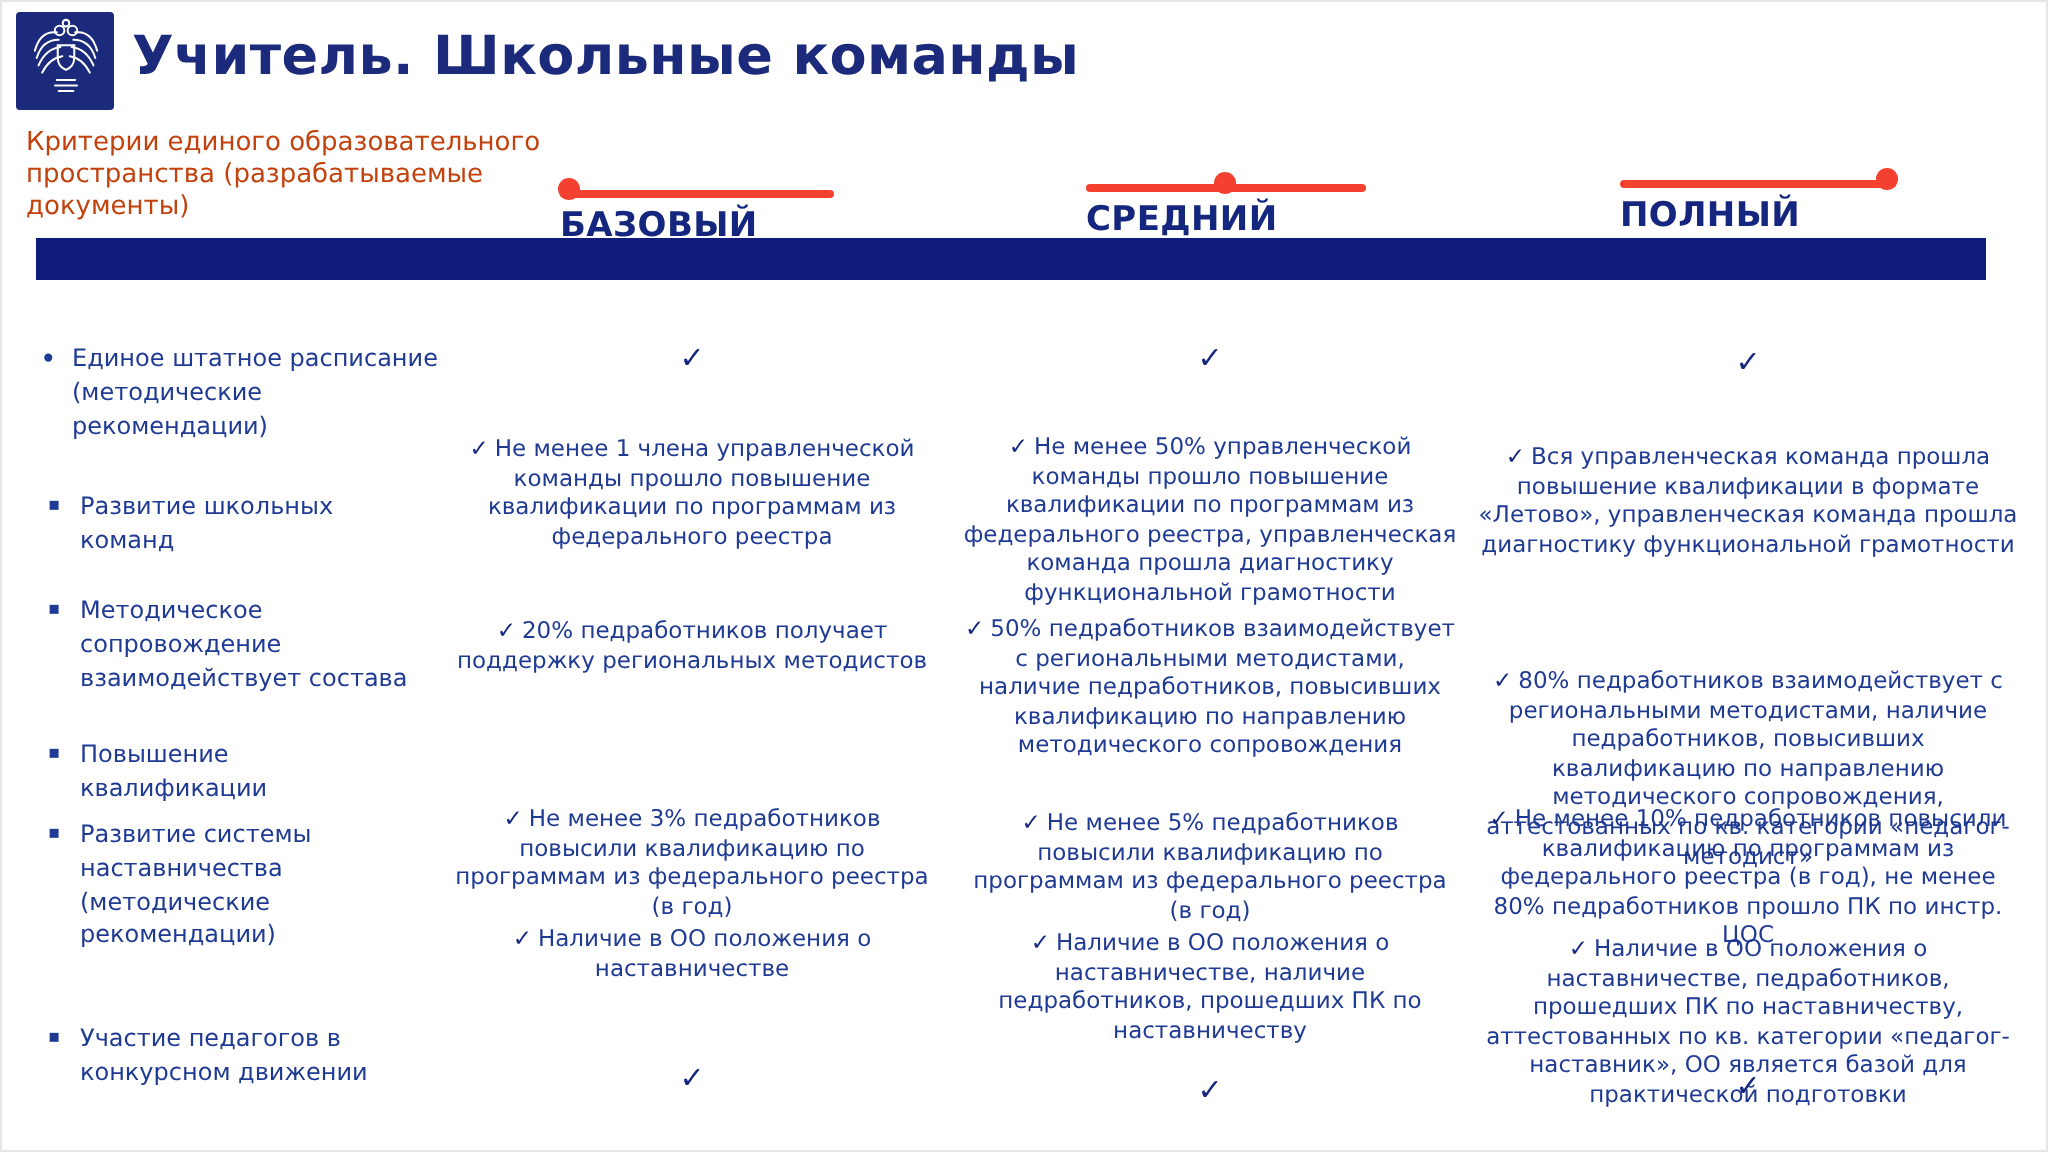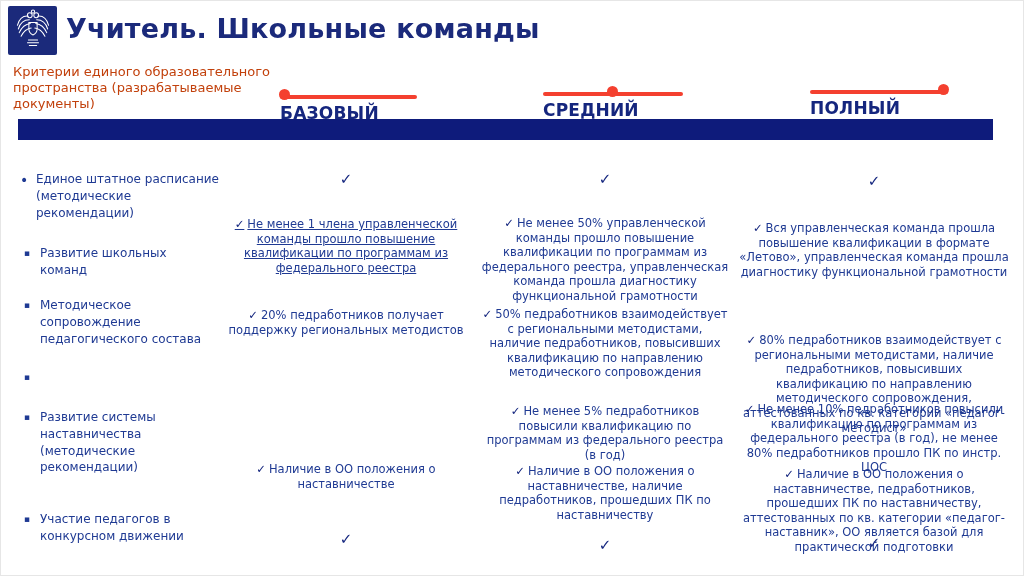--- a/index.html
+++ b/index.html
@@ -53,21 +53,21 @@
   .cell .ck{font-weight:bold; color:#16277F; margin-right:3px;}
   .check-cell{
     position:absolute; text-align:center; font-size:15px; font-weight:bold; color:#16277F;
   }
   
   .colA{left:222px; width:248px;}
   .colB{left:481px; width:248px;}
   .colC{left:738px; width:272px;}
   
   .rowChk1A{top:170px;} .rowChk1B{top:170px;} .rowChk1C{top:172px;}
-  .r2A{top:217px;text-decoration:underline;} .r2B{top:216px;} .r2C{top:221px;}
+  .r2A{top:217px;} .r2B{top:216px;} .r2C{top:221px;}
   .r3A{top:308px;} .r3B{top:307px;text-align:center;} .r3C{top:305px;margin-top:28px;}
   .r4A{top:402px;} .r4B{top:404px;} .r4C{top:402px;}
   .r5A{top:462px;} .r5B{top:464px;} .r5C{top:467px;}
   .rowChk6A{top:530px;} .rowChk6B{top:536px;} .rowChk6C{top:534px;}
 </style>
 </head>
 <body>
 
 <div class="slide">
 
@@ -119,24 +119,25 @@
   <div class="criterion c1">
     <span class="bullet">•</span>
     <span>Единое штатное расписание (методические рекомендации)</span>
   </div>
   <div class="criterion c2">
     <span class="bullet sq">▪</span>
     <span>Развитие школьных команд</span>
   </div>
   <div class="criterion c3">
     <span class="bullet sq">▪</span>
-    <span>Методическое сопровождение педагогического состава</span>
+    <span>Методическое сопровождение взаимодействует состава</span>
   </div>
   <div class="criterion c4">
     <span class="bullet sq">▪</span>
+    <span>Повышение квалификации</span>
   </div>
   <div class="criterion c5">
     <span class="bullet sq">▪</span>
     <span>Развитие системы наставничества (методические рекомендации)</span>
   </div>
   <div class="criterion c6">
     <span class="bullet sq">▪</span>
     <span>Участие педагогов в конкурсном движении</span>
   </div>
 
@@ -157,20 +158,23 @@
   <div class="cell colA r3A">
     <span class="ck">✓</span><span>20% педработников получает поддержку региональных методистов</span>
   </div>
   <div class="cell colB r3B">
     <span class="ck">✓</span><span>50% педработников взаимодействует с региональными методистами, наличие педработников, повысивших квалификацию по направлению методического сопровождения</span>
   </div>
   <div class="cell colC r3C">
     <span class="ck">✓</span><span>80% педработников взаимодействует с региональными методистами, наличие педработников, повысивших квалификацию по направлению методического сопровождения, аттестованных по кв. категории «педагог-методист»</span>
   </div>
 
+  <div class="cell colA r4A">
+    <span class="ck">✓</span><span>Не менее 3% педработников повысили квалификацию по программам из федерального реестра (в год)</span>
+  </div>
   <div class="cell colB r4B">
     <span class="ck">✓</span><span>Не менее 5% педработников повысили квалификацию по программам из федерального реестра (в год)</span>
   </div>
   <div class="cell colC r4C">
     <span class="ck">✓</span><span>Не менее 10% педработников повысили квалификацию по программам из федерального реестра (в год), не менее 80% педработников прошло ПК по инстр. ЦОС</span>
   </div>
 
   <div class="cell colB r5B">
     <span class="ck">✓</span><span>Наличие в ОО положения о наставничестве, наличие педработников, прошедших ПК по наставничеству</span>
   </div>

